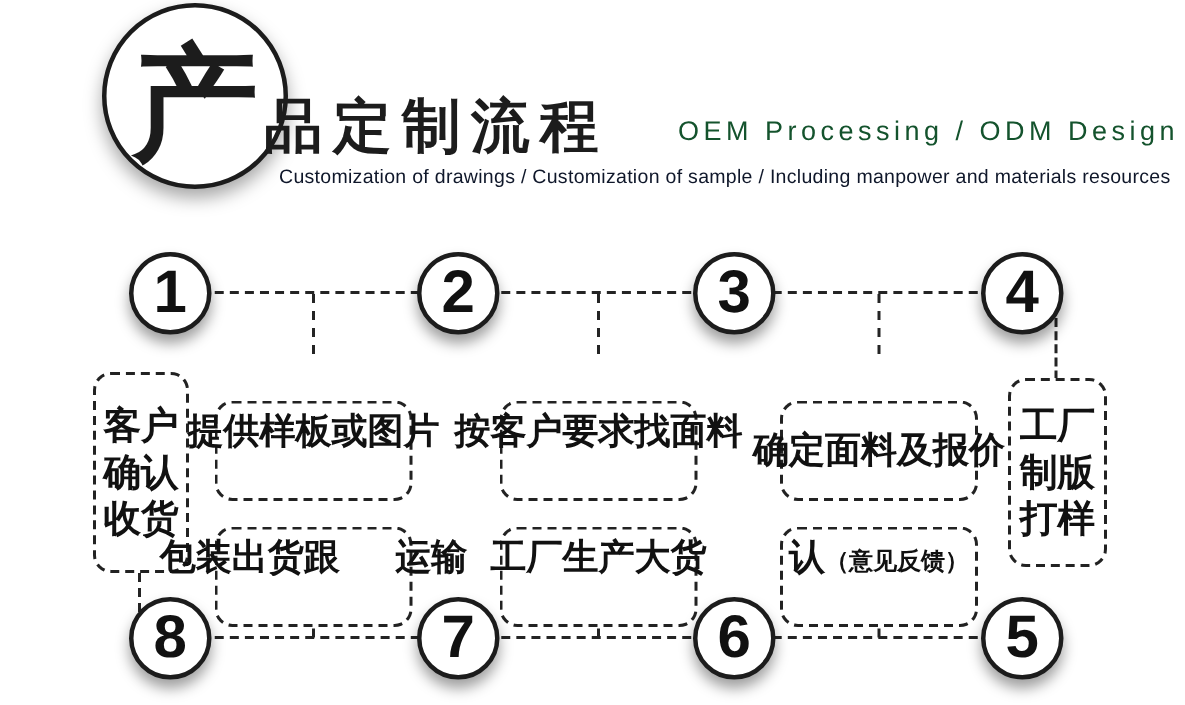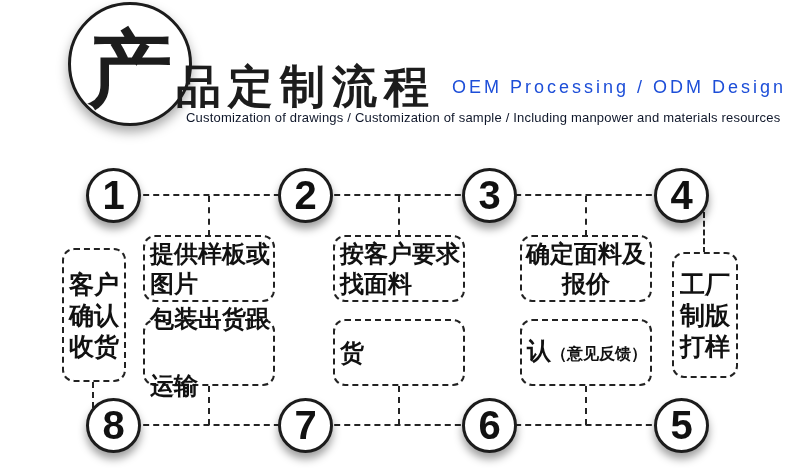--- a/index.html
+++ b/index.html
@@ -6,46 +6,46 @@
   html,body { width:790px; height:470px; background:#ffffff;
               font-family:"Liberation Sans","DejaVu Sans",sans-serif; color:#1c1c1c; }
   .stage { position:relative; width:790px; height:470px; background:#fff; overflow:hidden; }
 
   
   .badge-circle { position:absolute; left:68px; top:2px; width:124px; height:124px;
                   border:3px solid #1c1c1c; border-radius:50%; background:#fff;
                   box-shadow:0 6px 12px rgba(0,0,0,.35);
                   display:flex; align-items:center; justify-content:center; z-index:4; }
   .badge-char { font-size:84px; font-weight:900; line-height:1; margin-top:10px; }
-  .title { position:absolute; left:176px; top:57px; font-size:45px; font-weight:900;
+  .title { position:absolute; left:176px; top:57px; font-size:39px; font-weight:900;
            letter-spacing:7px; white-space:nowrap; z-index:5; }
   .subtitle-en { position:absolute; left:452px; top:77px; font-size:18px; font-weight:500;
-                 letter-spacing:3px; color:#1d4ed8; white-space:nowrap; }
+                 letter-spacing:3px; color:#14532d; white-space:nowrap; }
   .tagline { position:absolute; left:186px; top:110px; font-size:13px; color:#0f172a;
              letter-spacing:.2px; white-space:nowrap; }
 
   
   .hline { position:absolute; height:0; border-top:2px dashed #242424; z-index:1; }
   .vline { position:absolute; width:0; border-left:2px dashed #242424; z-index:1; }
   .h-top    { left:113px; top:194px; width:569px; }
   .h-bottom { left:113px; top:424px; width:569px; }
   .st1 { left:208px; top:196px; height:40px; }
   .st2 { left:398px; top:196px; height:40px; }
   .st3 { left:585px; top:196px; height:40px; }
   .sc4 { left:703px; top:212px; height:41px; }
   .sb1 { left:208px; top:386px; height:39px; }
   .sb2 { left:398px; top:386px; height:39px; }
   .sb3 { left:585px; top:386px; height:39px; }
   .sbl { left:92px;  top:382px; height:26px; }
 
   
   .step-box { position:absolute; border:2px dashed #222; border-radius:12px; background:#fff;
               font-weight:700; color:#111; z-index:2; }
-  .h-box { display:flex; flex-direction:column; justify-content:center;
-           padding:4px 5px; font-size:24px; line-height:30px; }
+  .h-box { display:flex; flex-direction:row; justify-content:center;
+           padding:4px 5px; font-size:24px; line-height:30px;margin-top:32px; }
   .h-box span { white-space:nowrap; }
   .v-box { display:flex; flex-direction:column; justify-content:center; align-items:center;
            font-size:25px; line-height:31px; }
   .b1 { left:143px; top:235px; width:132px; height:67px; }
   .b2 { left:333px; top:235px; width:132px; height:67px; }
   .b3 { left:520px; top:235px; width:132px; height:67px;align-items:center; }
   .b4 { left:143px; top:319px; width:132px; height:67px;gap:37px; }
   .b5 { left:333px; top:319px; width:132px; height:67px; }
   .b6 { left:520px; top:319px; width:132px; height:67px; }
   .bleft  { left:62px;  top:248px; width:64px; height:134px;justify-content:center; }
@@ -116,20 +116,21 @@
     <span>制版</span>
     <span>打样</span>
   </div>
 
   <div class="step-box h-box b4">
     <span>包装出货跟</span>
     <span>运输</span>
   </div>
 
   <div class="step-box h-box b5">
+    <span>工厂生产大</span>
     <span>货</span>
   </div>
 
   <div class="step-box h-box b6">
     <span><span>认</span><span class="note">（意见反馈）</span></span>
   </div>
 
   <div class="num-circle c1">1</div>
   <div class="num-circle c2">2</div>
   <div class="num-circle c3">3</div>

